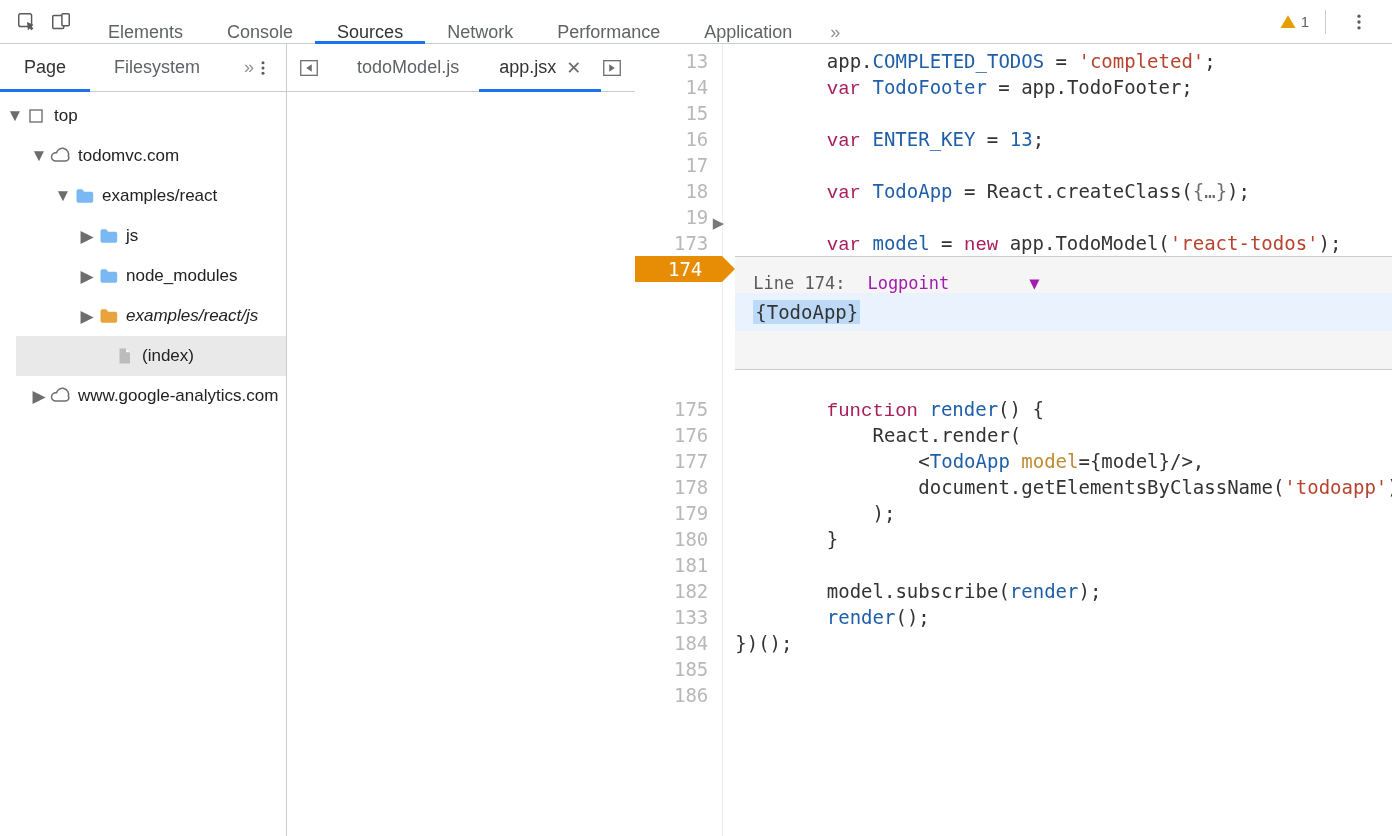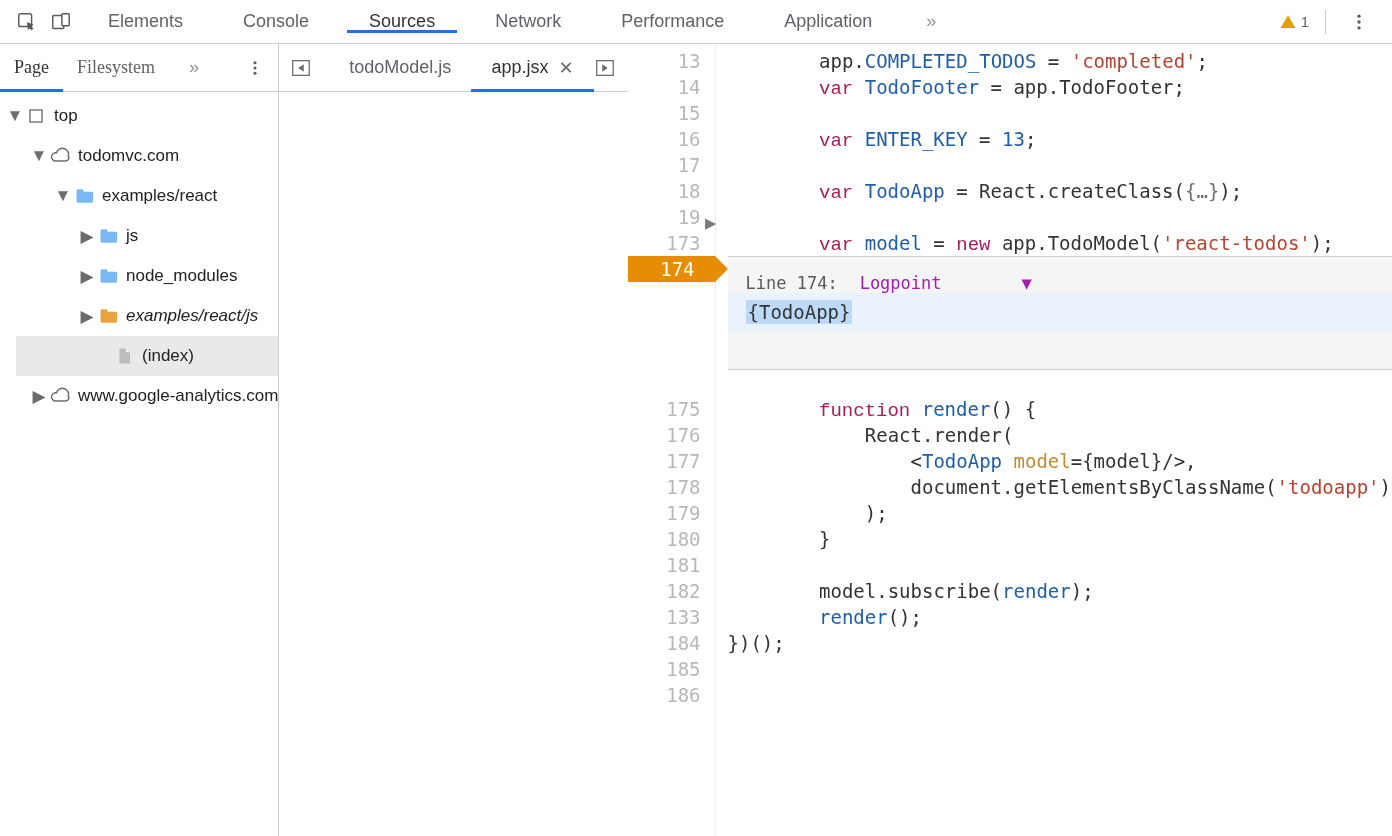--- a/index.html
+++ b/index.html
@@ -1,34 +1,34 @@
 <!DOCTYPE html>
 <html><head>
 <meta charset="utf-8">
 <style>
 * { box-sizing: border-box; margin: 0; padding: 0; }
 body { font-family: -apple-system, "Helvetica Neue", Arial, sans-serif; font-size: 14px; width: 1392px; height: 836px; background: #fff; color: #333; overflow: hidden; }
 
 
 .toolbar { display: flex; align-items: center; height: 44px; border-bottom: 1px solid #ccc; padding: 0 10px; }
 .toolbar .icon-btn { display: flex; align-items: center; justify-content: center; width: 34px; height: 34px; color: #5a5a5a; cursor: pointer; }
-.toolbar .panels { display: flex; flex: 1; align-items: center; height: 100%; gap: 16px; margin-left: 8px; }
+.toolbar .panels { display: flex; flex: 1; align-items: flex-end; height: 100%; gap: 0px; margin-left: 8px; }
 .toolbar .panel-tab { display: flex; align-items: center; padding: 0 22px; color: #5f6367; font-size: 18px; cursor: pointer; position: relative; }
 .toolbar .panel-tab.active { color: #333; }
 .toolbar .panel-tab.active::after { content:""; position:absolute; left:0; right:0; bottom:-1px; height: 3px; background:#1a73e8; }
 .toolbar .right { display:flex; align-items:center; gap: 10px; padding-right: 6px; }
 .warn-badge { display:inline-flex; align-items:center; gap:4px; color:#5f6367; font-size:15px; }
 .warn-badge svg { color:#e4a000; }
 .divider { width:1px; height:24px; background:#ccc; margin:0 6px; }
 
 
 .main { display:flex; height: calc(836px - 44px); }
 .sidebar { width: 448px; border-right:1px solid #ccc; display:flex; flex-direction:column; }
 .sidebar-tabs { display:flex; align-items:center; height:48px; border-bottom:1px solid #ccc; position:relative; }
-.sidebar-tabs .nav-tab { padding: 0 14px; color:#5f6367; font-size:18px; height:100%; display:flex; align-items:center; cursor:pointer; position:relative;font-family:Liberation Serif, serif; }
+.sidebar-tabs .nav-tab { padding: 0 24px; color:#5f6367; font-size:18px; height:100%; display:flex; align-items:center; cursor:pointer; position:relative; }
 .sidebar-tabs .nav-tab.active { color:#333; }
 .sidebar-tabs .nav-tab.active::after { content:""; position:absolute; left:0; right:0; bottom:-1px; height:3px; background:#1a73e8; }
 .sidebar-tabs .more { margin-left: 20px; color:#929292; font-size:18px; }
 .sidebar-tabs .end { margin-left:auto; padding-right:14px; color:#5a5a5a; cursor:pointer; }
 
 .tree { flex:1; overflow:auto; font-size:17px; padding-top:4px; color:#222; }
 .tree .row { display:flex; align-items:center; height:40px; padding-left:8px; cursor:pointer; white-space:nowrap; }
 .tree .row.selected { background:#e9e9e9; }
 .tree .arrow { display:inline-flex; width:14px; justify-content:center; color:#6d6d6d; margin-right:2px; }
 .tree .ic { display:inline-flex; width:24px; justify-content:center; margin-right:6px; }

